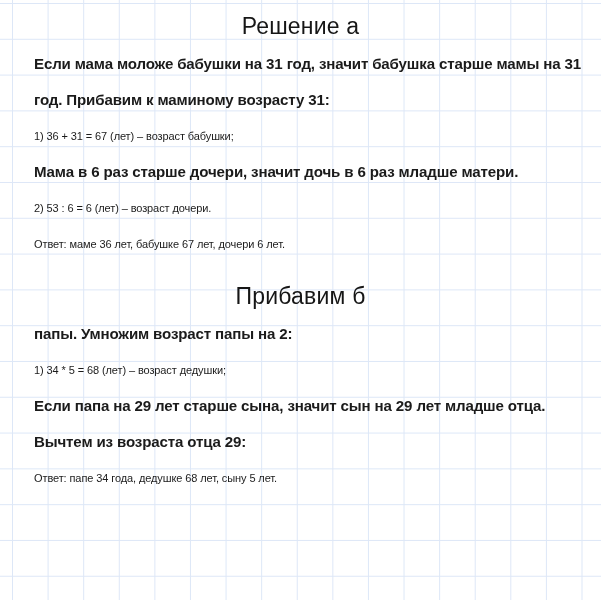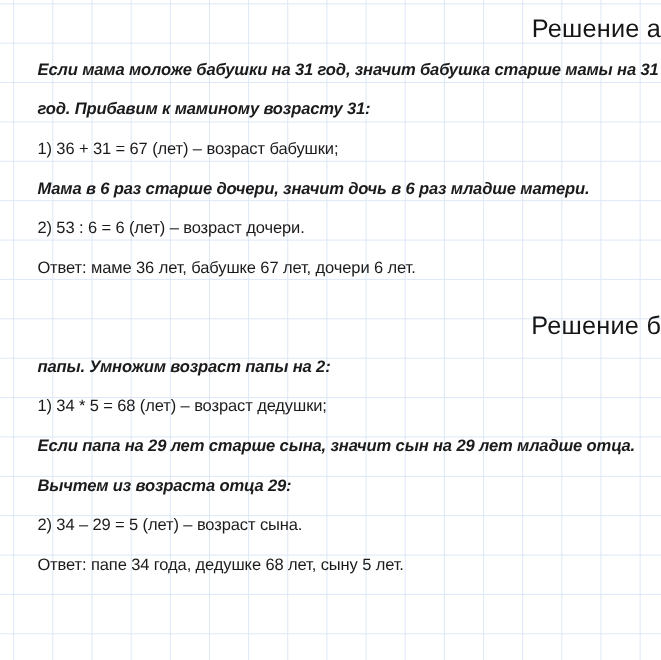--- a/index.html
+++ b/index.html
@@ -30,21 +30,21 @@
     background-position: 12px 3px;
   }
 
   .content {
     position: relative;
     z-index: 2;
     padding: 0;
   }
 
   .solution-title {
-    text-align: right;
+    text-align: center;
     font-family: "Liberation Sans", "DejaVu Sans", sans-serif;
     font-size: 23px;
     font-weight: 400;
     letter-spacing: 0.2px;
     color: #161616;
     line-height: 36px;
     height: 44px;
     padding-top: 6px;
     box-sizing: border-box;
     white-space: nowrap;
@@ -57,30 +57,29 @@
 
   .line {
     height: 36px;
     line-height: 36px;
     font-size: 15.2px;
     white-space: nowrap;
     color: #1b1b1b;
   }
 
   .line.italic {
-    font-style: italic;
     font-weight: 700;
     font-size: 15.1px;
     letter-spacing: -0.15px;
   }
 
   .line.upright {
     font-style: normal;
     font-weight: 400;
-    font-size: 15px;
+    font-size: 11px;
     letter-spacing: -0.1px;
   }
 
   .section-a { padding-top: 2px; }
   .section-b { padding-top: 10px; }
 </style>
 </head>
 <body>
 
 <div id="page">
@@ -92,25 +91,24 @@
         <div class="line italic">Если мама моложе бабушки на 31 год, значит бабушка старше мамы на 31</div>
         <div class="line italic">год. Прибавим к маминому возрасту 31:</div>
         <div class="line upright">1) 36 + 31 = 67 (лет) – возраст бабушки;</div>
         <div class="line italic">Мама в 6 раз старше дочери, значит дочь в 6 раз младше матери.</div>
         <div class="line upright">2) 53 : 6 = 6 (лет) – возраст дочери.</div>
         <div class="line upright">Ответ: маме 36 лет, бабушке 67 лет, дочери 6 лет.</div>
       </div>
     </div>
 
     <div class="section-b">
-      <div class="solution-title">Решение б</div>
+      <div class="solution-title">Прибавим б</div>
       <div class="lines">
         <div class="line italic">папы. Умножим возраст папы на 2:</div>
         <div class="line upright">1) 34 * 5 = 68 (лет) – возраст дедушки;</div>
         <div class="line italic">Если папа на 29 лет старше сына, значит сын на 29 лет младше отца.</div>
         <div class="line italic">Вычтем из возраста отца 29:</div>
-        <div class="line upright">2) 34 – 29 = 5 (лет) – возраст сына.</div>
         <div class="line upright">Ответ: папе 34 года, дедушке 68 лет, сыну 5 лет.</div>
       </div>
     </div>
 
   </div>
 </div>
 
 </body></html>

